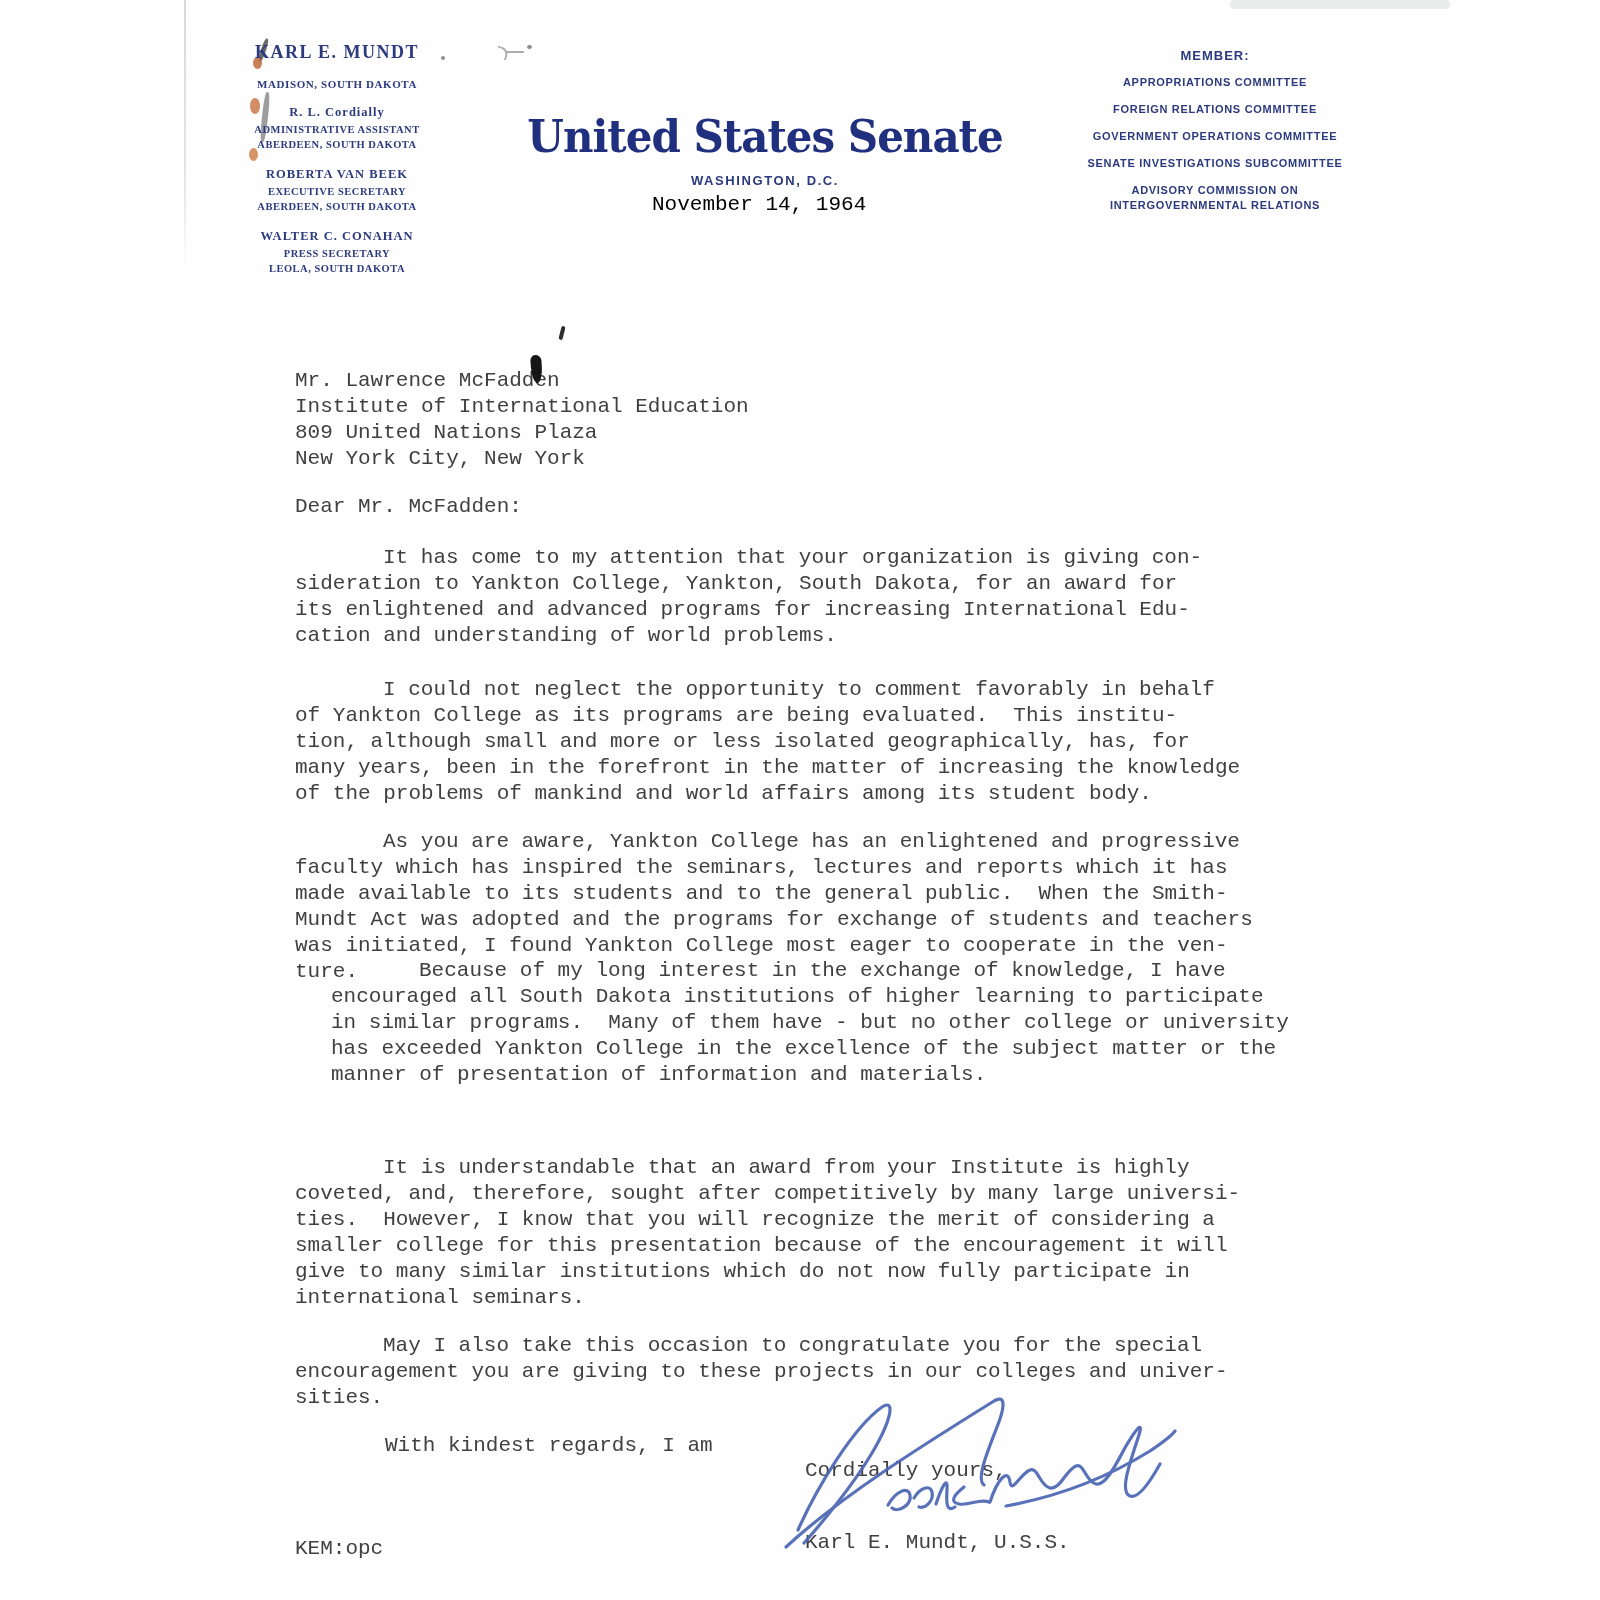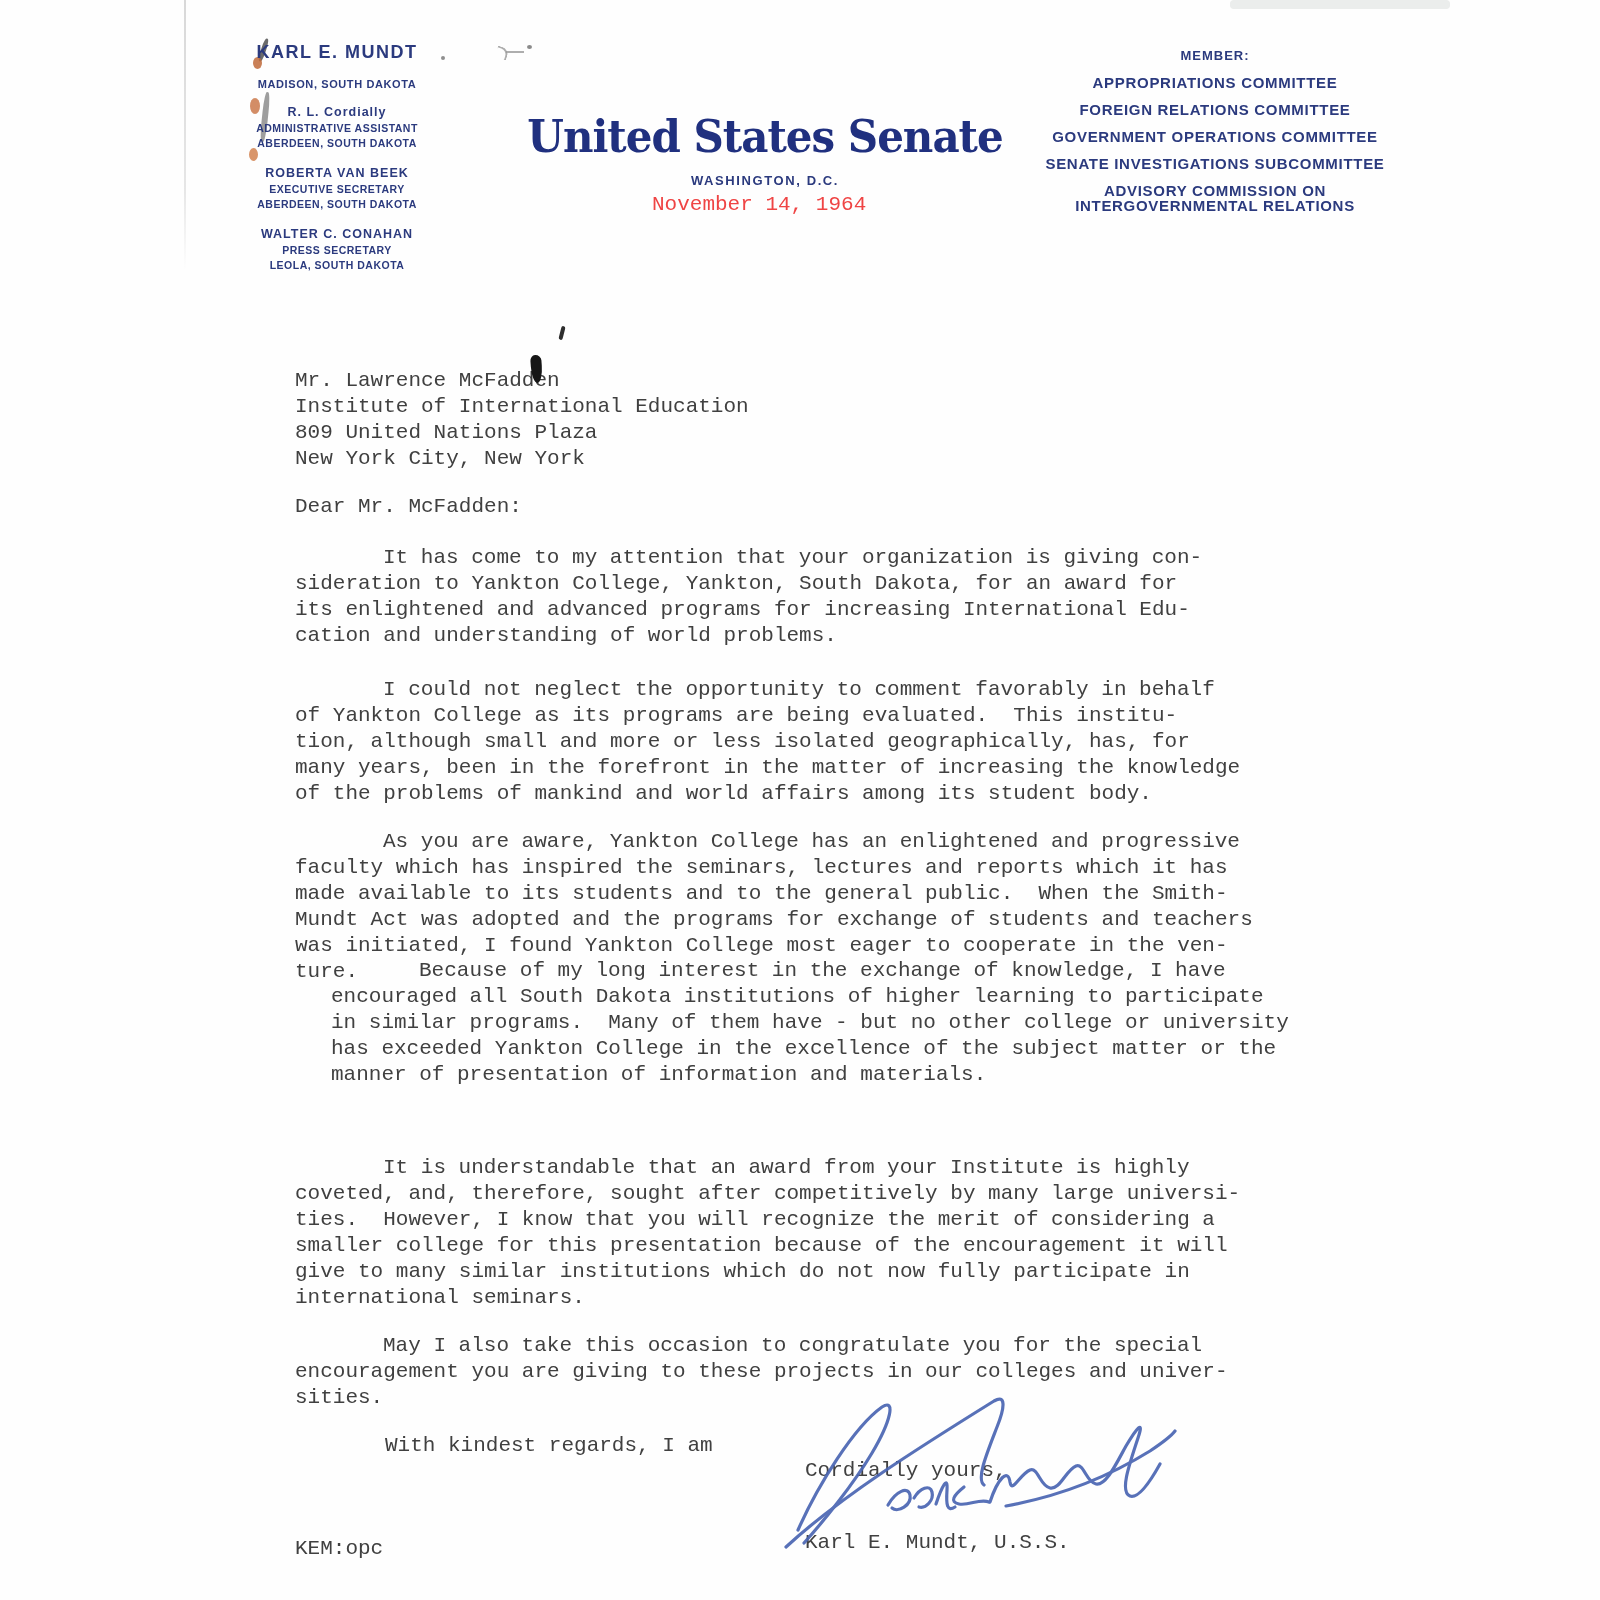--- a/index.html
+++ b/index.html
@@ -2,42 +2,42 @@
 <html><head>
 <meta charset="utf-8">
 <style>
   html,body{margin:0;padding:0;background:#ffffff;}
   .page{
     position:relative;width:1600px;height:1600px;background:#fefefe;
     overflow:hidden;font-family:"Liberation Sans",sans-serif;
   }
   
   .navy{color:#2b3a7e;}
-  .lh-left{position:absolute;left:212px;top:42px;width:250px;text-align:center;font-weight:bold;}
+  .lh-left{position:absolute;left:212px;top:42px;width:250px;text-align:center;font-weight:bold;font-family:Liberation Serif, serif;}
   .lh-name1{font-size:18px;letter-spacing:1.5px;}
   .lh-loc1{font-size:11px;letter-spacing:.6px;margin-top:15px;}
   .lh-group{margin-top:15px;}
   .lh-name{font-size:12.5px;letter-spacing:1px;margin-bottom:2px;}
   .lh-sub{font-size:10.5px;letter-spacing:.5px;line-height:15px;}
   .lh-center{position:absolute;left:460px;top:112px;width:610px;text-align:center;}
   .lh-title{
     font-family:"DejaVu Serif",serif;font-weight:bold;font-size:42px;
     letter-spacing:-1px;transform:scaleY(1.06);color:#20307f;
   }
   .lh-city{font-size:13px;font-weight:bold;letter-spacing:1.6px;margin-top:12px;}
   .lh-right{position:absolute;left:1015px;top:48px;width:400px;text-align:center;font-weight:bold;}
   .lh-member{font-size:13px;letter-spacing:1px;}
-  .lh-item{font-size:15px;letter-spacing:.7px;margin-top:12px;line-height:15px;white-space:pre;}
+  .lh-item{font-size:11px;letter-spacing:.7px;margin-top:12px;line-height:15px;white-space:pre;}
   
   .type{
     position:absolute;font-family:"Liberation Mono","DejaVu Sans Mono",monospace;
     font-size:21px;line-height:26px;color:#404040;white-space:pre;
   }
   .para{text-indent:88px;}
-  .date{left:652px;top:192px;color:#ef4444;}
+  .date{left:652px;top:192px;color:#000000;}
   .recipient{left:295px;top:368px;}
   .salutation{left:295px;top:494px;}
   .p0{left:295px;top:545px;}
   .p1{left:295px;top:677px;}
   .p2{left:295px;top:829px;}
   .p3{left:295px;top:958px;margin-left:36px;}
   .p4{left:295px;top:1155px;}
   .p5{left:295px;top:1333px;}
   .pre-close{left:385px;top:1433px;}
   .closing{left:805px;top:1458px;}

